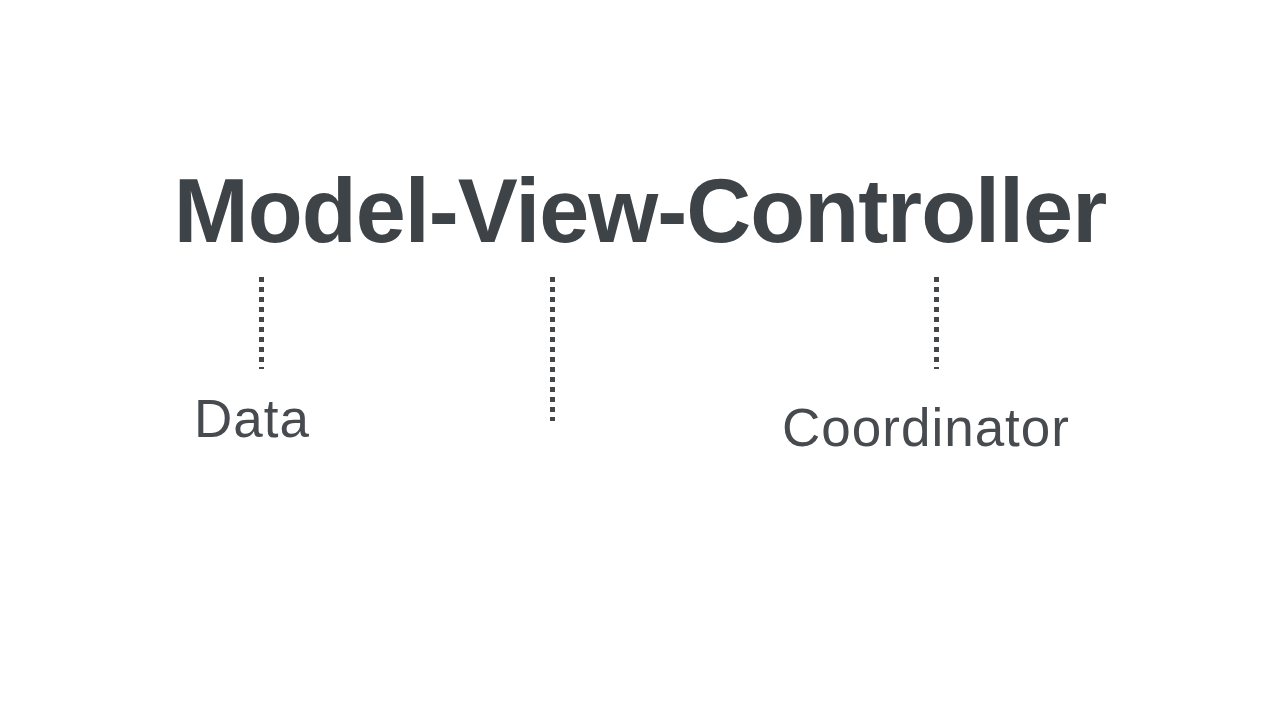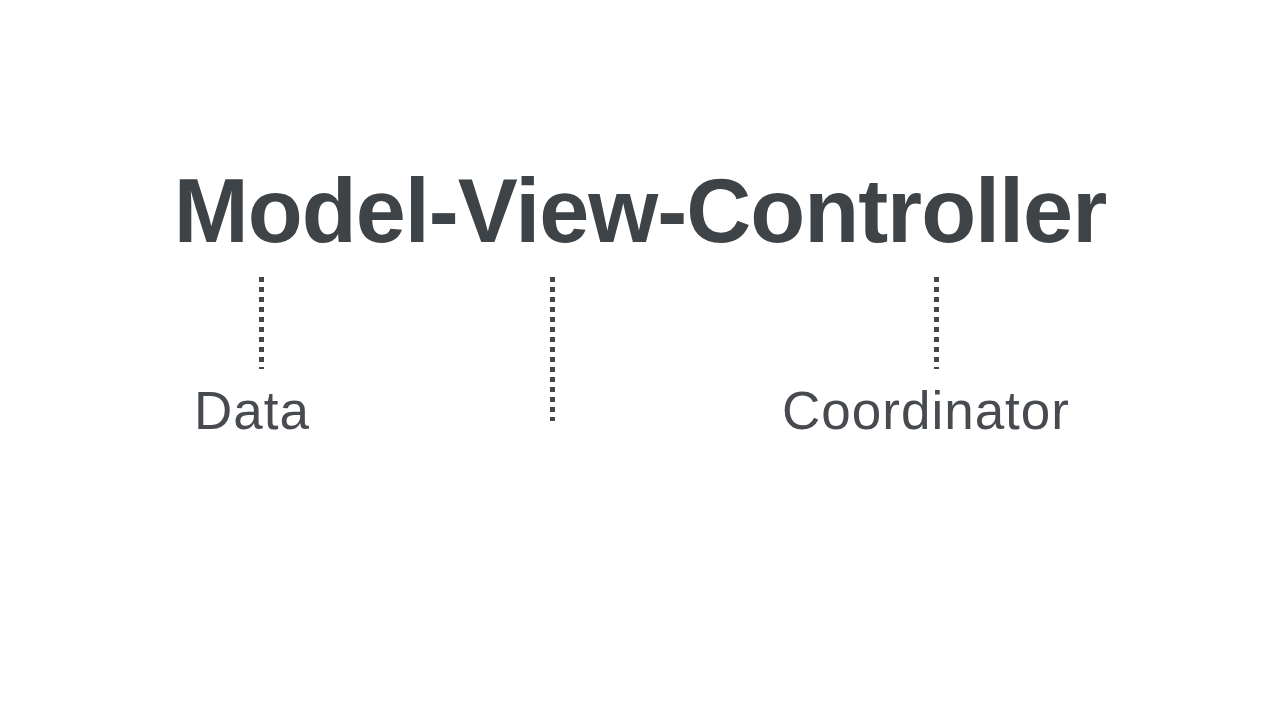--- a/index.html
+++ b/index.html
@@ -46,23 +46,23 @@
   .annot-label {
     position: absolute;
     transform: translateX(-50%);
     font-size: 53px;
     font-weight: 400;
     line-height: 1;
     color: #474b4f;
     white-space: nowrap;
     letter-spacing: 1px;
   }
-  .annot-label.model      { left: 252px; top: 384px; }
+  .annot-label.model      { left: 252px; top: 392px; }
   .annot-label.view       { left: 546px; top: 437px; }
-  .annot-label.controller { left: 926px; top: 384px; }
+  .annot-label.controller { left: 926px; top: 401px; }
 </style>
 </head>
 <body>
 
 <div class="canvas">
 
   <h1 class="page-title">Model-View-Controller</h1>
 
   <div class="connector model"></div>
 

